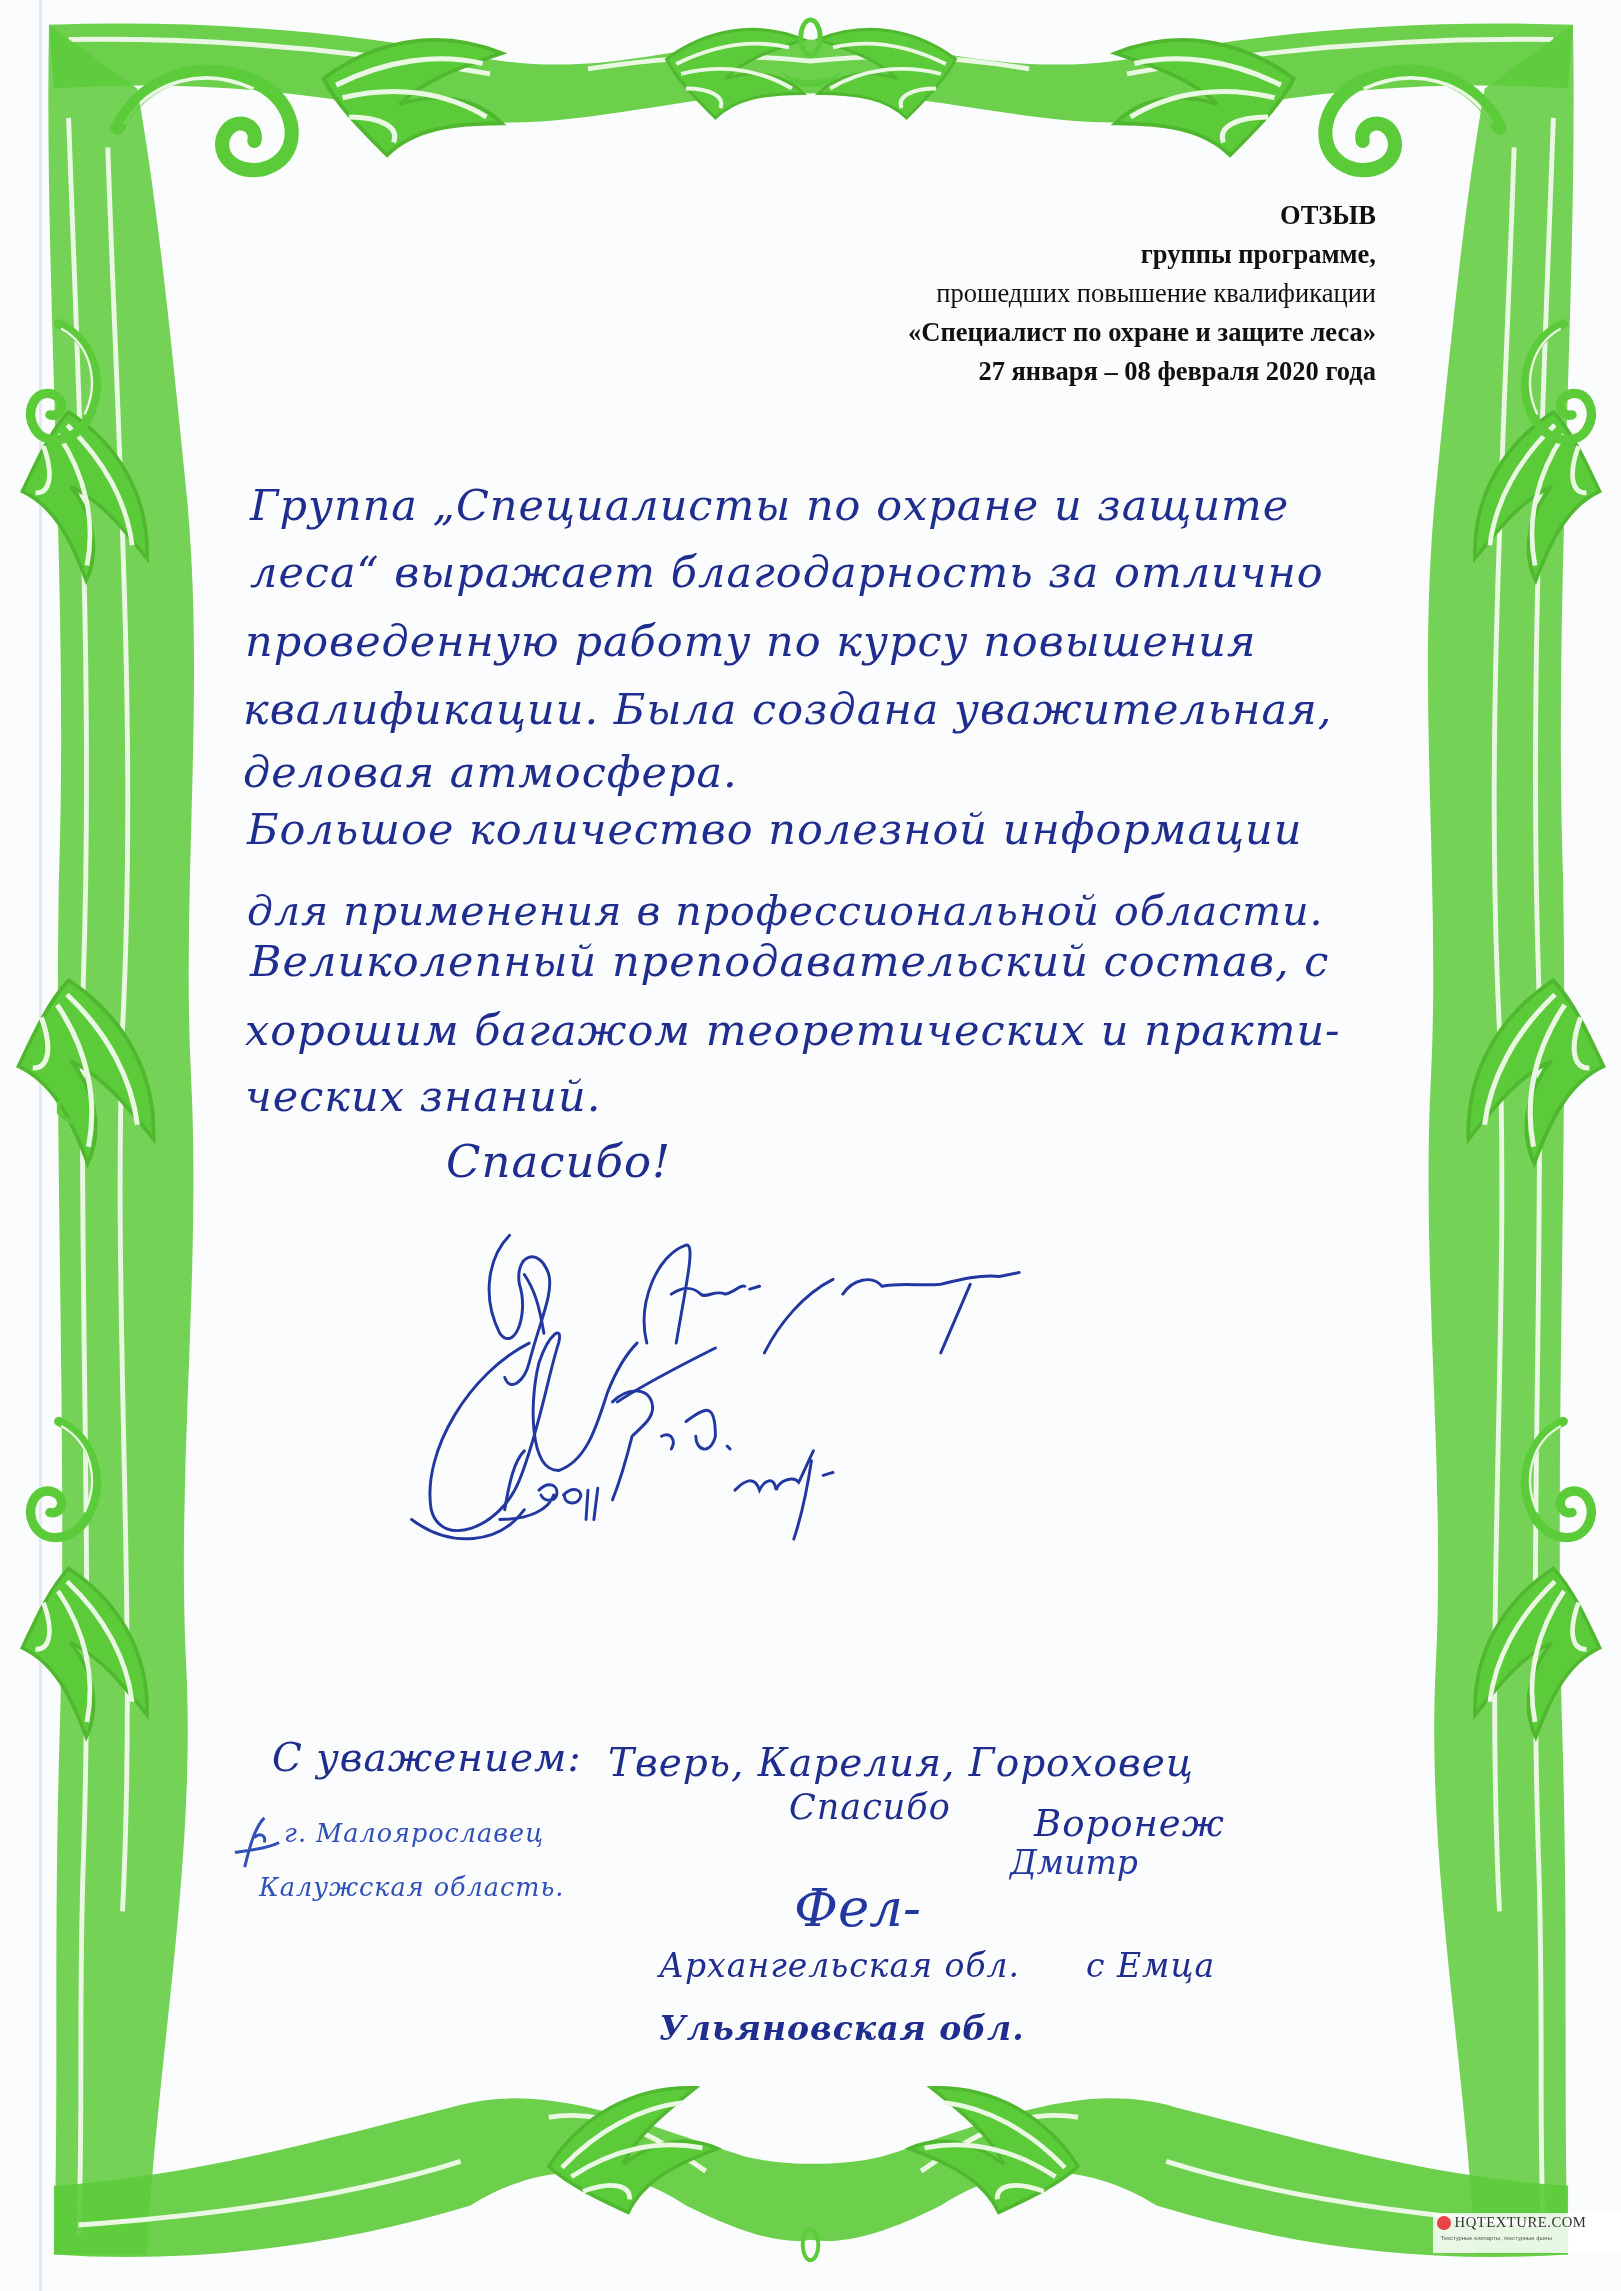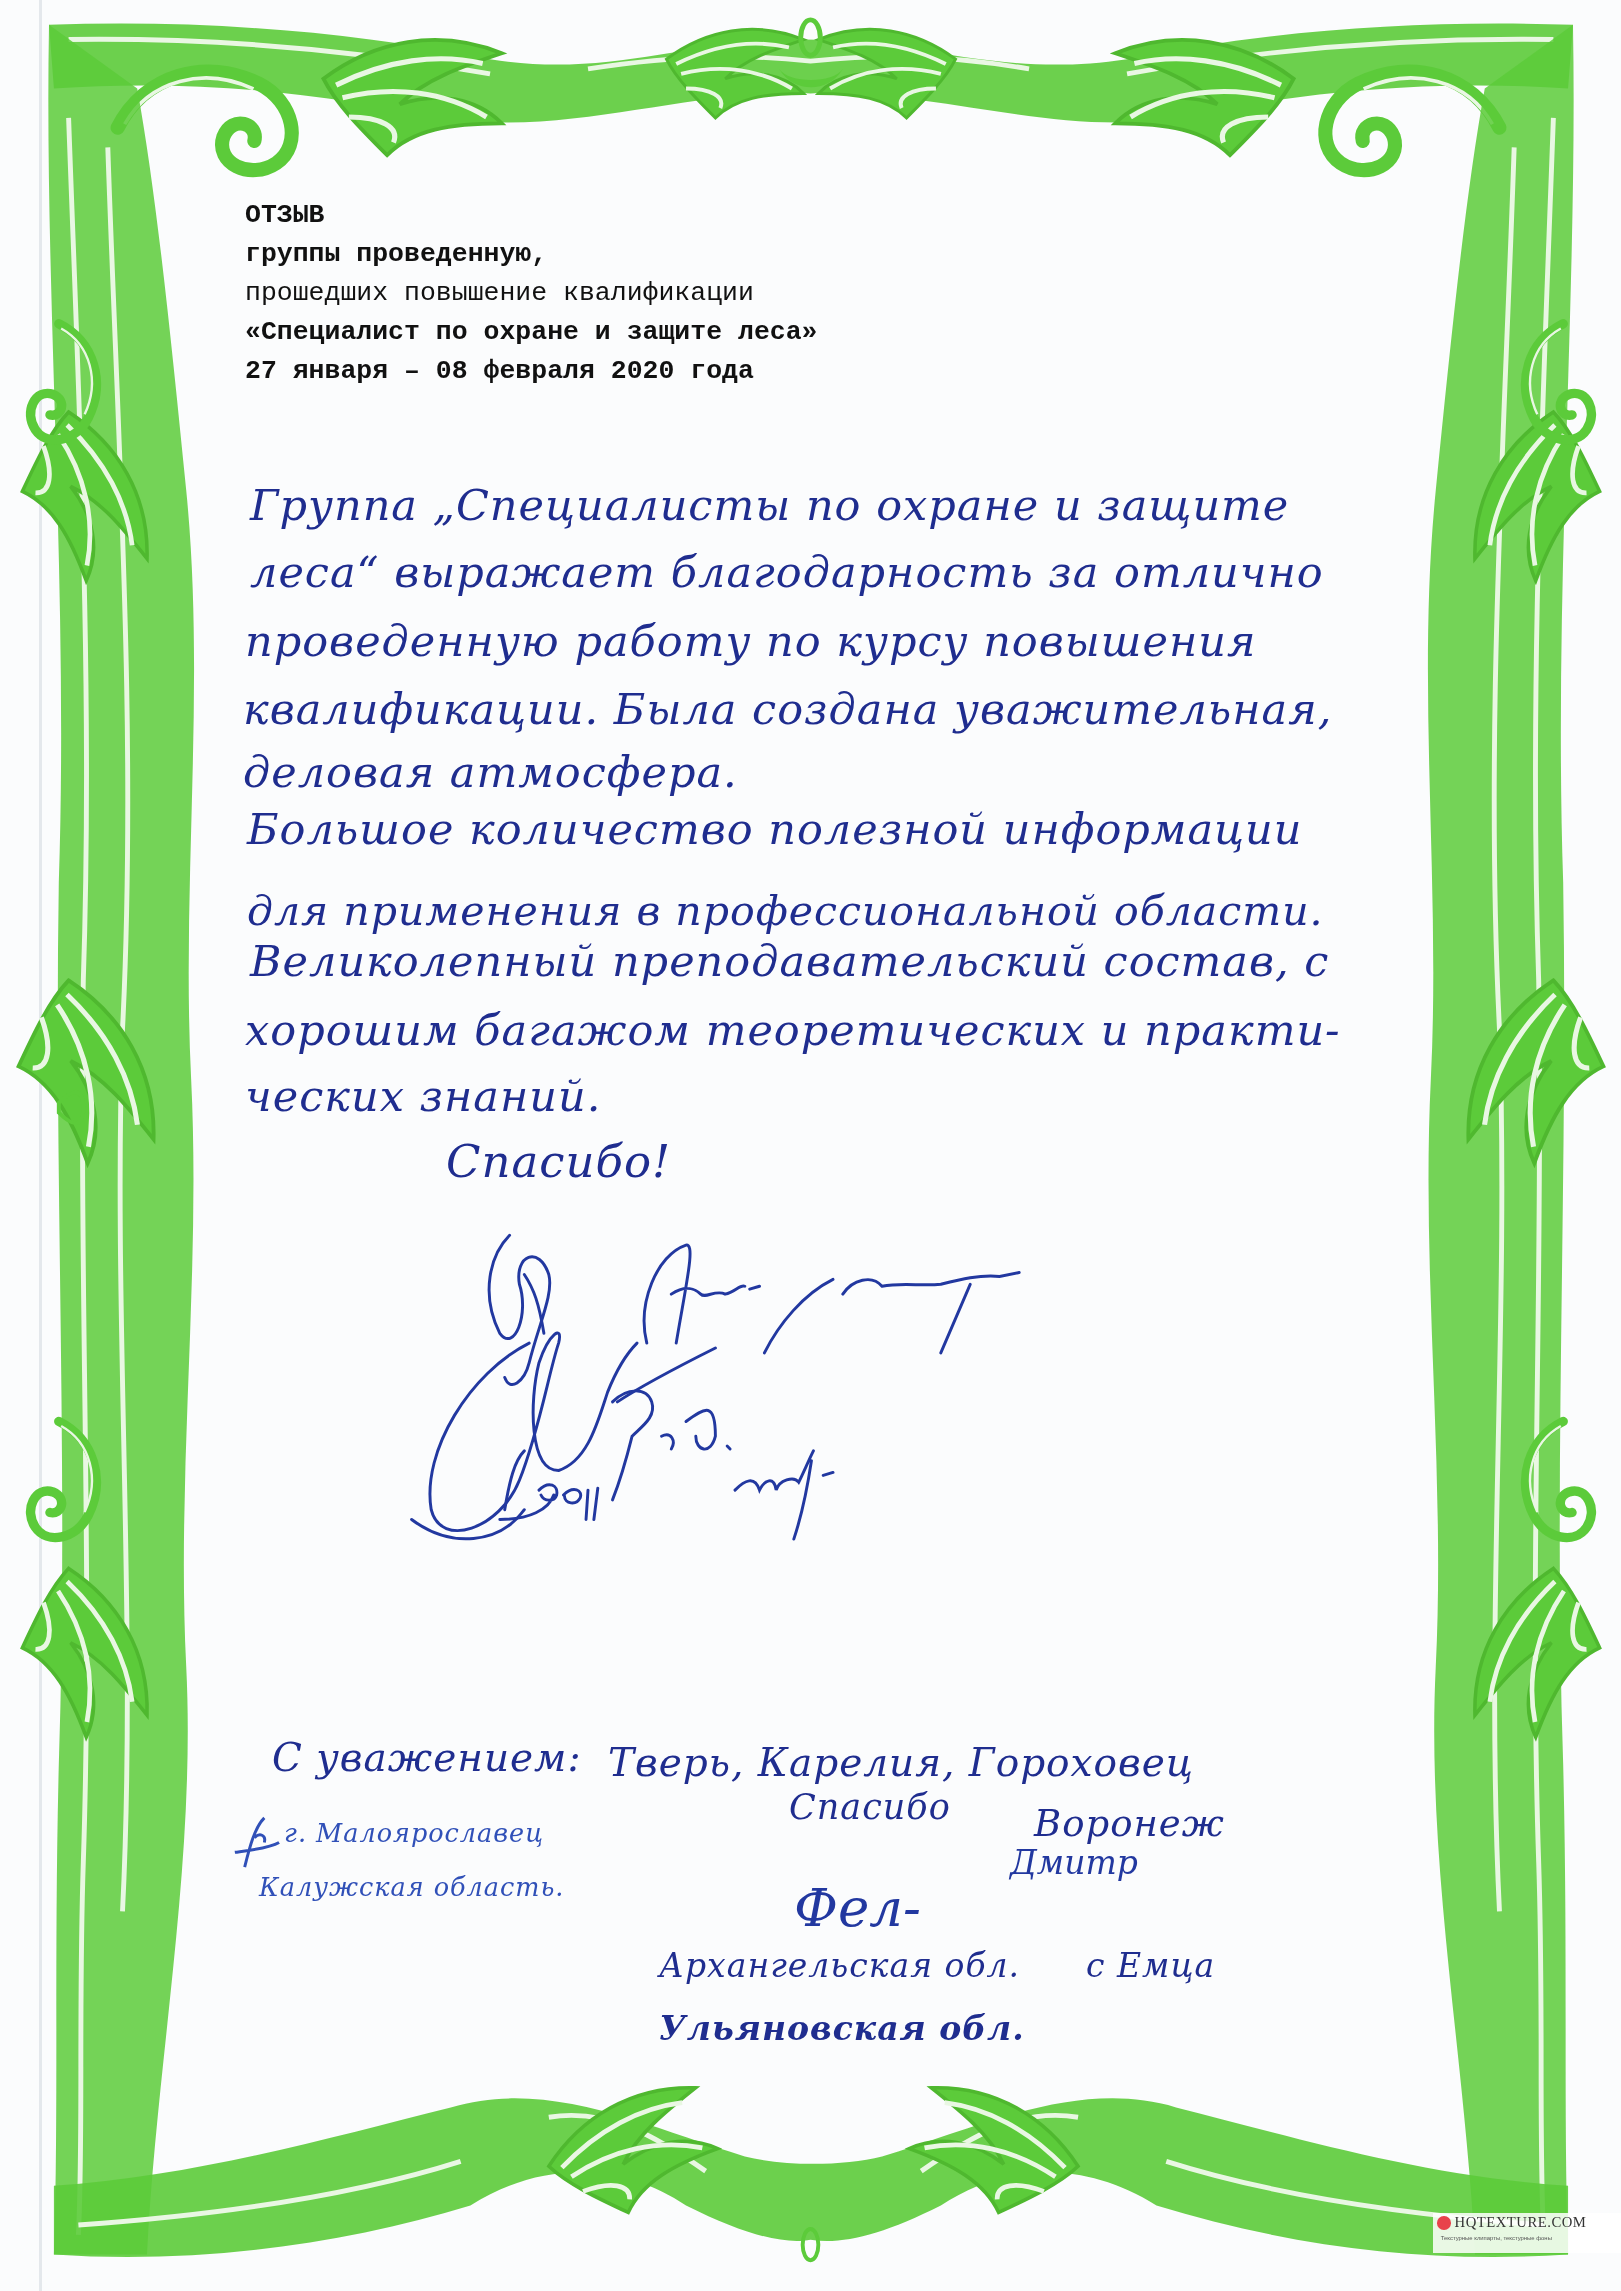--- a/index.html
+++ b/index.html
@@ -28,23 +28,23 @@
       left: 0; top: 0;
       width: 1621px; height: 2292px;
       pointer-events: none;
     }
     
     .heading {
       position: absolute;
       left: 245px;
       width: 1131px;
       top: 196px;
-      text-align: left;
+      text-align: right;
       color: #111;
-      font-family: Liberation Mono, monospace;
+      font-family: Liberation Serif, serif;
       font-size: 26.5px;
       line-height: 39px;
     }
     .heading .b { font-weight: bold; }
     .heading .line { display: block; white-space: nowrap; }
     
     .hand {
       position: absolute;
       color: #1f2d8f;
       font-family: "DejaVu Serif", serif;
@@ -147,21 +147,21 @@
     <path d="M55,2300 C200,2310 350,2290 480,2250 C560,2200 640,2210 700,2250 C760,2280 800,2290 827,2285 C860,2290 900,2280 960,2250 C1020,2210 1100,2200 1180,2250 C1310,2290 1450,2310 1600,2300 L1600,2230 C1450,2220 1320,2180 1200,2150 C1100,2120 1000,2170 900,2200 C860,2210 800,2210 760,2200 C660,2170 560,2120 460,2150 C340,2180 200,2220 55,2230 Z" fill="#5ccb3a" opacity="0.9"></path>
     <path d="M80,2270 C220,2260 360,2240 470,2205 M1190,2205 C1300,2240 1440,2260 1575,2270 M560,2160 C620,2150 670,2180 720,2215 M1100,2160 C1040,2150 990,2180 940,2215" fill="none" stroke="#e9f7e3" stroke-width="5"></path>
     <use href="#leaf" transform="translate(560,2210) rotate(-20) scale(1.2)"></use>
     <use href="#leaf" transform="translate(1100,2210) rotate(20) scale(-1.2,1.2)"></use>
     <ellipse cx="827" cy="2290" rx="8" ry="16" fill="none" stroke="#5ccb3a" stroke-width="4"></ellipse>
   </g>
 </svg>
 
 <div class="heading">
   <span class="line b">ОТЗЫВ</span>
-  <span class="line b">группы проведенную,</span>
+  <span class="line b">группы программе,</span>
   <span class="line">прошедших повышение квалификации</span>
   <span class="line b">«Специалист по охране и защите леса»</span>
   <span class="line b">27 января – 08 февраля 2020 года</span>
 </div>
 
 <div>
   <div class="hand body-line" style="left:250px;top:480px;">Группа „Специалисты по охране и защите</div>
   <div class="hand body-line" style="left:250px;top:547px;">леса“ выражает благодарность за отлично</div>
   <div class="hand body-line" style="left:245px;top:616px;">проведенную работу по курсу повышения</div>
   <div class="hand body-line" style="left:243px;top:684px;">квалификации. Была создана уважительная,</div>

